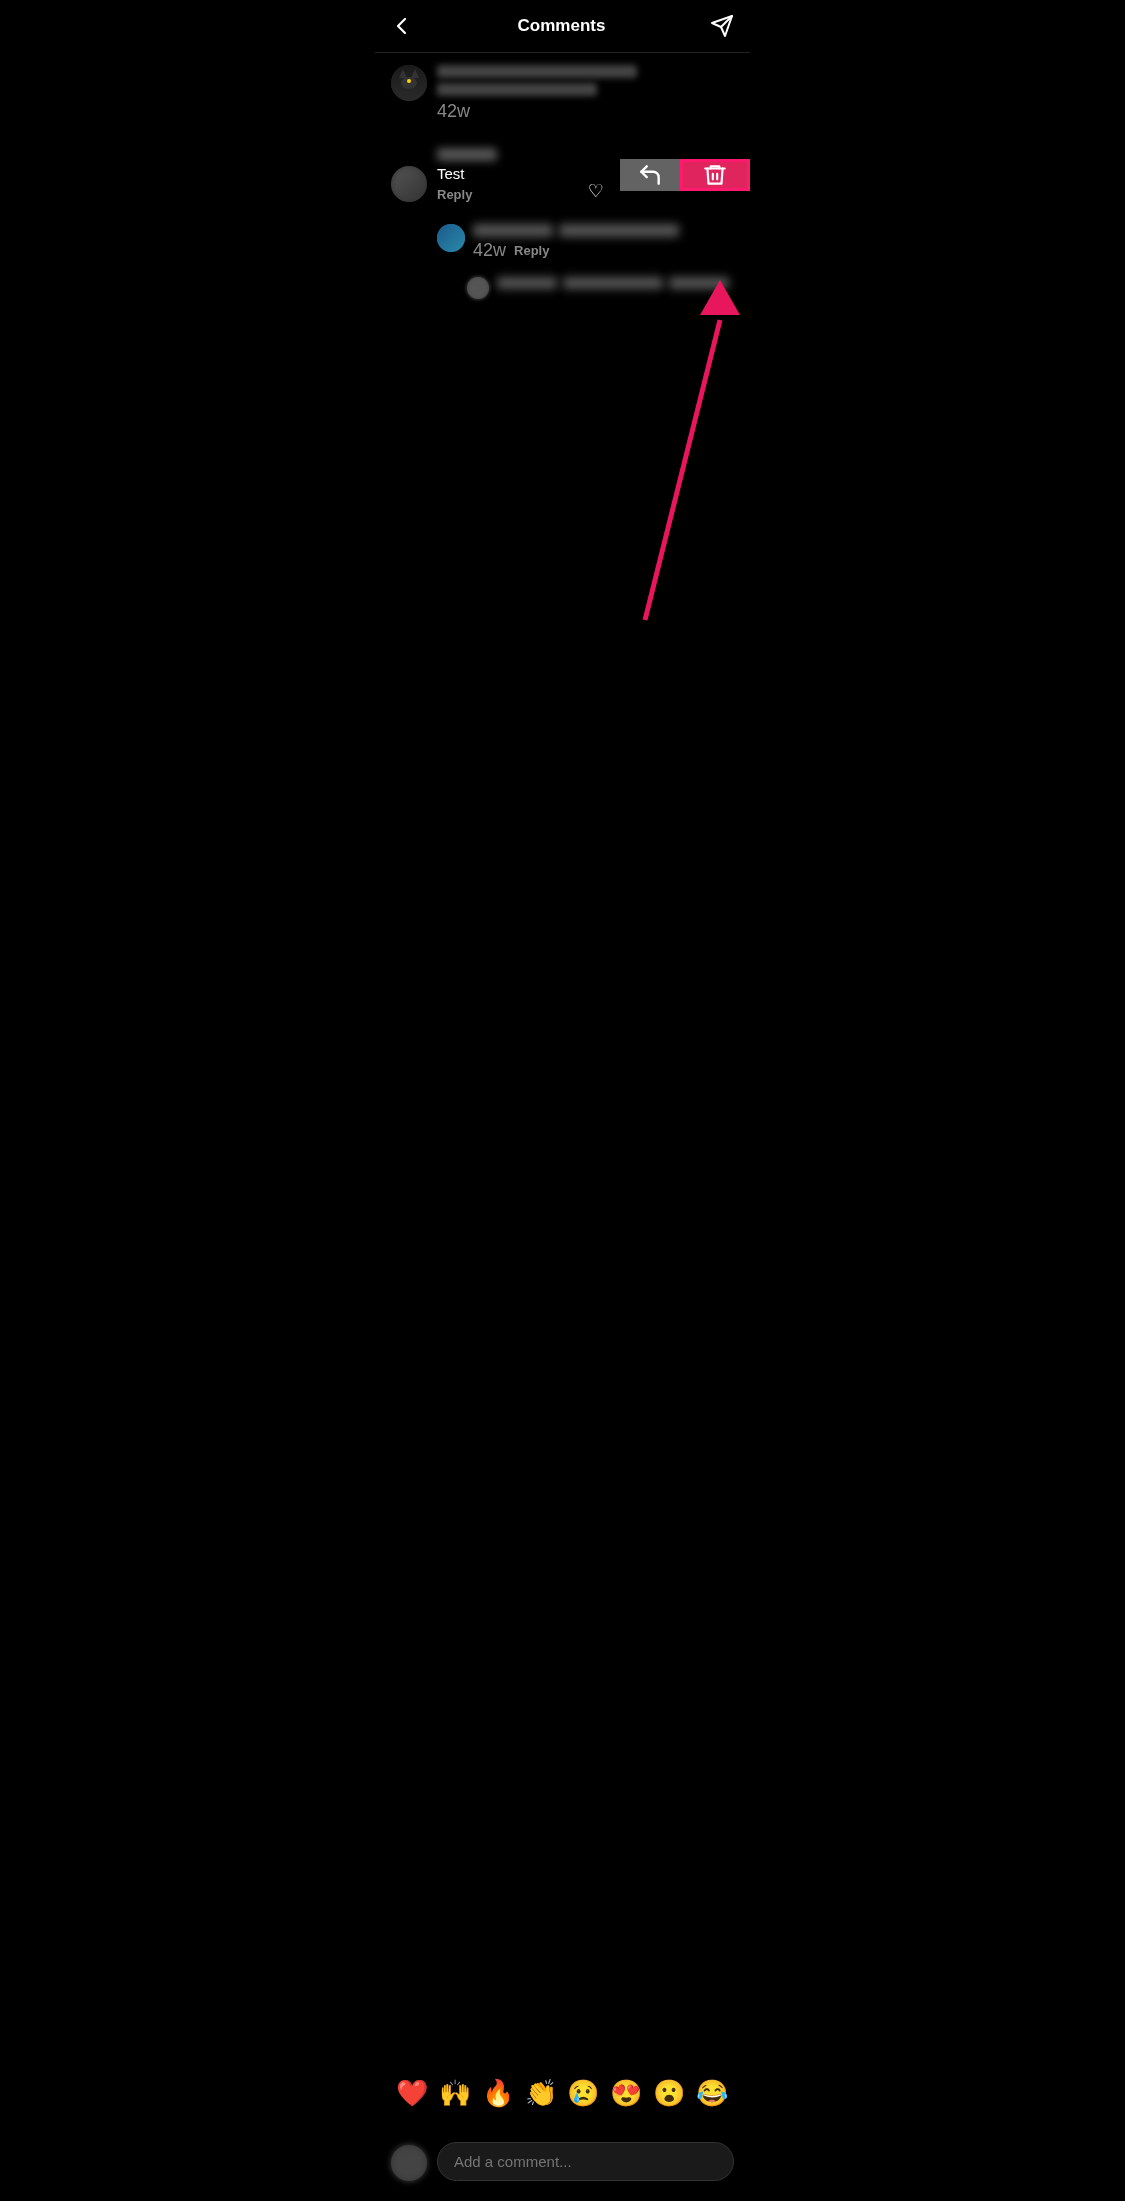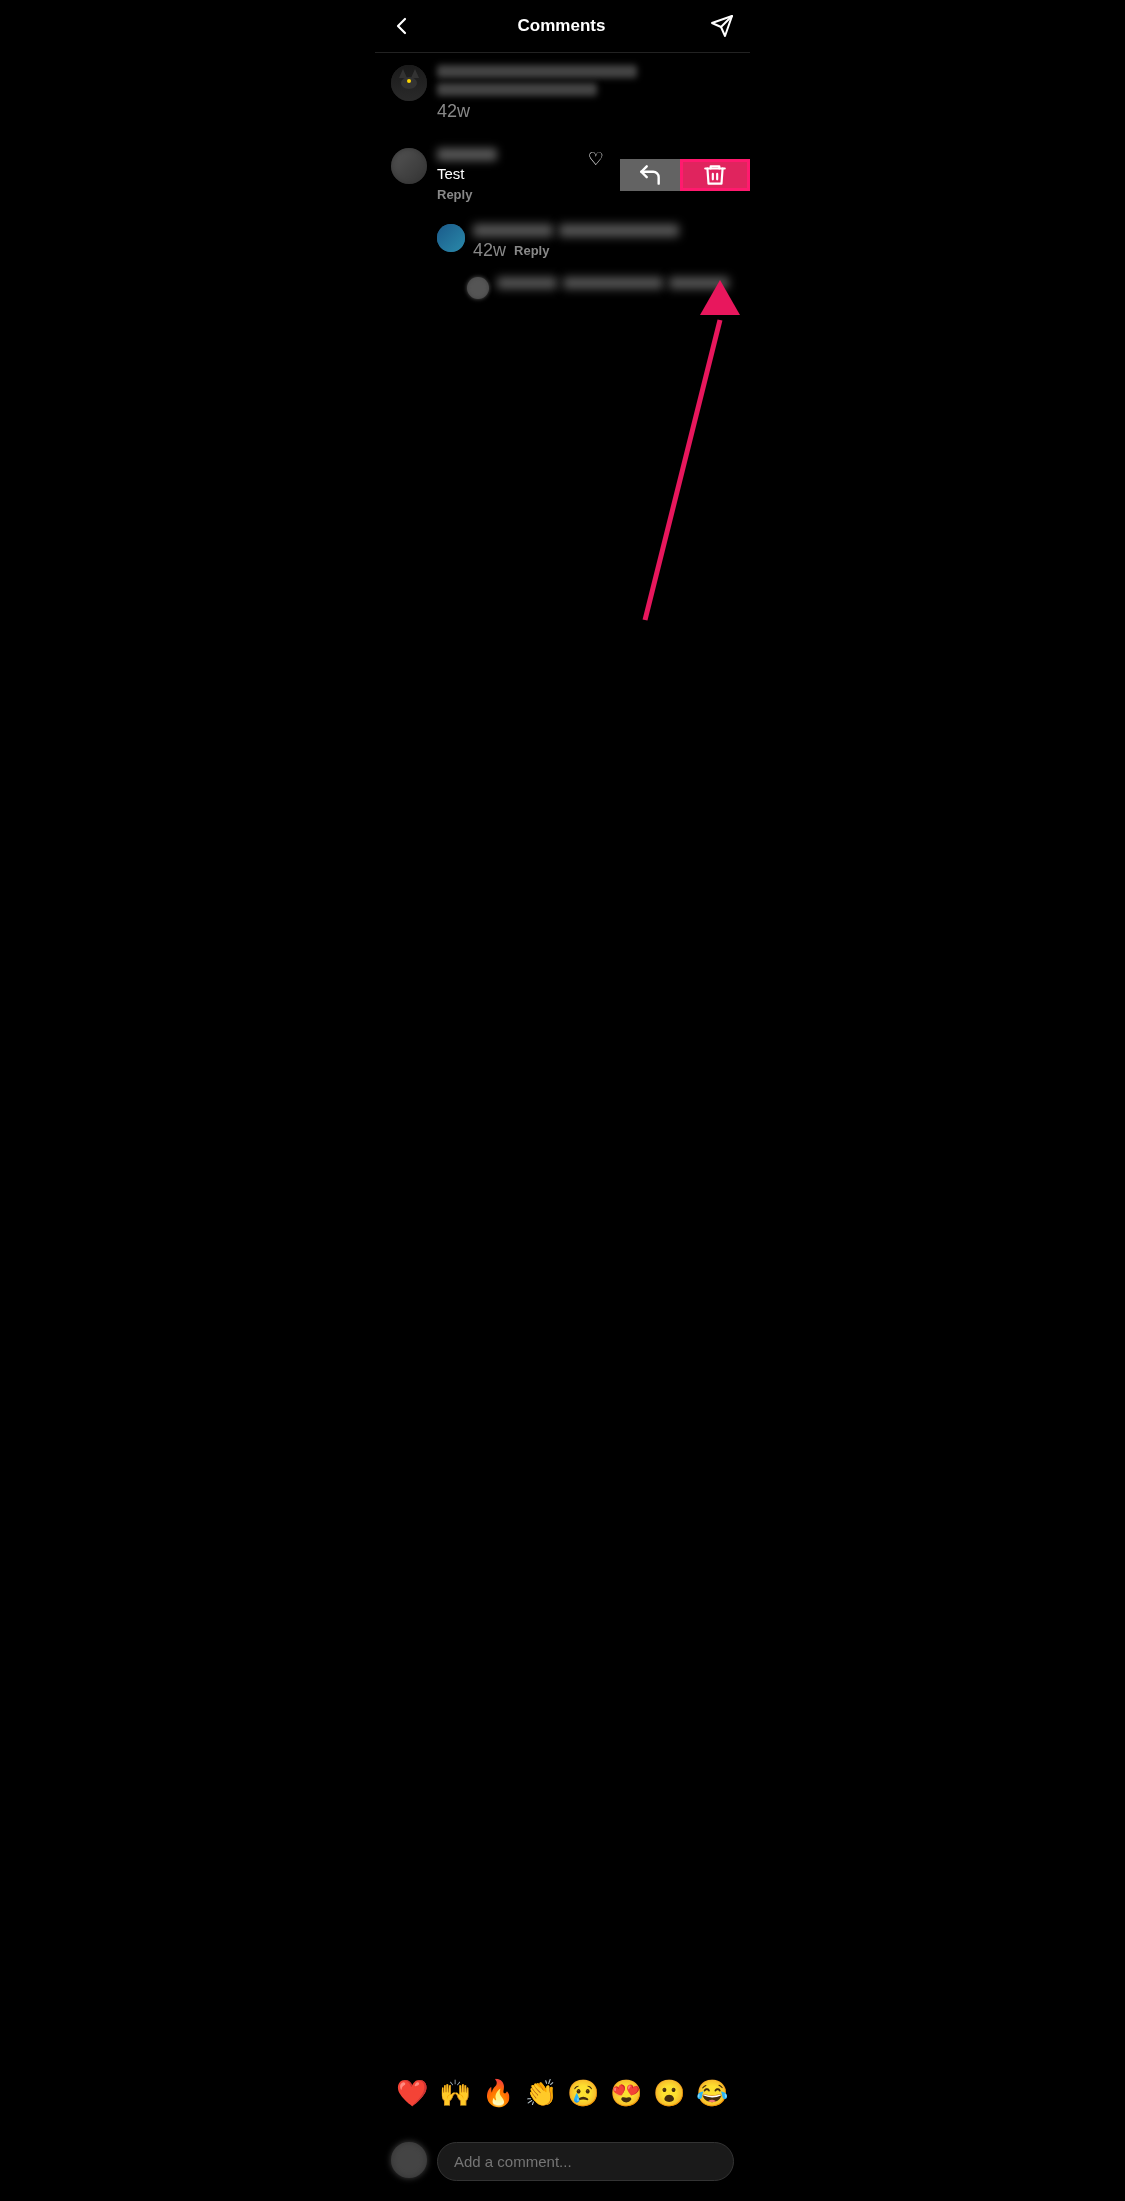--- a/index.html
+++ b/index.html
@@ -115,21 +115,21 @@
     .comment-row-highlighted {
       display: flex;
       align-items: center;
       background: #000;
       position: relative;
       overflow: visible;
     }
 
     .comment-main-content {
       display: flex;
-      align-items: flex-start;
+      align-items: flex-end;
       flex: 1;
       padding: 14px 16px;
     }
 
     .comment-text-area {
       flex: 1;
     }
 
     .comment-username-blurred {
       display: block;
@@ -252,21 +252,21 @@
       cursor: pointer;
     }
 
     
     .comment-input-bar {
       position: fixed;
       bottom: 0;
       left: 0;
       right: 0;
       display: flex;
-      align-items: flex-start;
+      align-items: flex-end;
       padding: 10px 16px 20px;
       background: #000;
       max-width: 375px;
       margin: 0 auto;
       gap: 10px;
     }
 
     .input-avatar {
       width: 36px;
       height: 36px;

